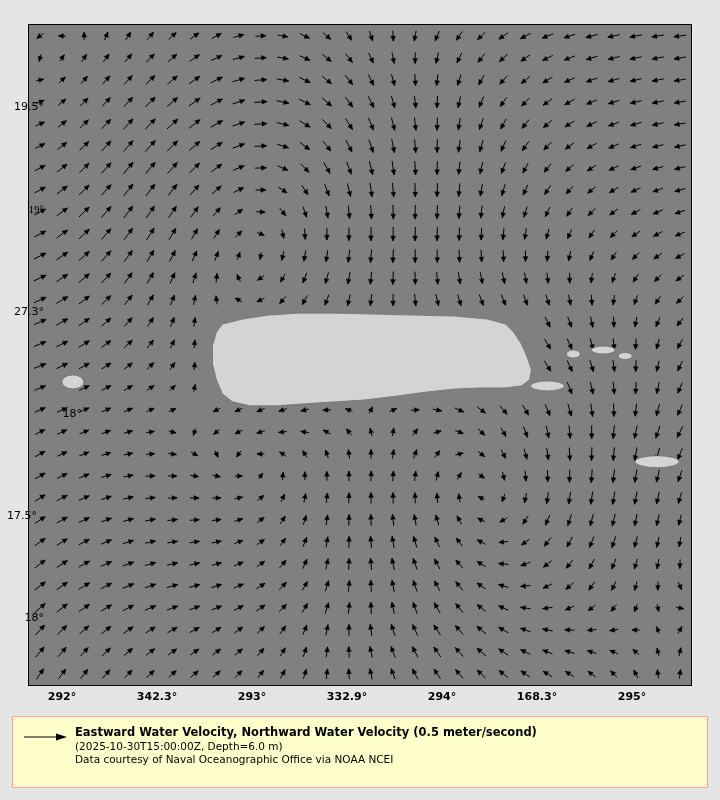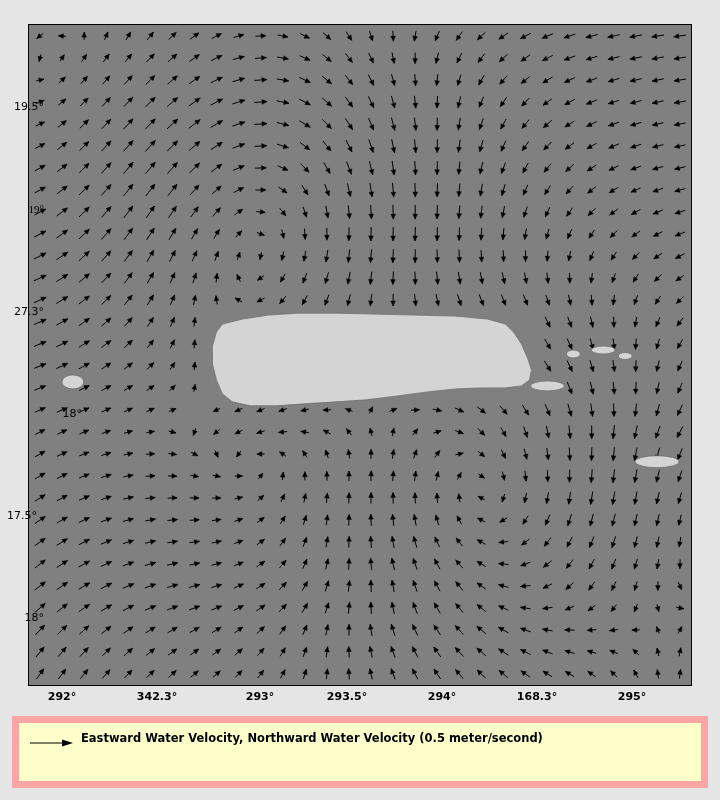--- a/index.html
+++ b/index.html
@@ -55,21 +55,21 @@
     white-space: nowrap;
     font-weight: bold;
   }
   
   #legend {
     position: absolute;
     left: 12px;
     top: 716px;
     width: 696px;
     height: 72px;
-    border: 7px solid #fca5a5;
+    border: 1px solid #fca5a5;
     box-sizing: border-box;
     background: #ffffcc;
   }
   #legend-arrow {
     position: absolute;
     left: 10px;
     top: 14px;
     width: 44px;
     height: 12px;
   }
@@ -1804,29 +1804,31 @@
 
   <div class="ytick-inner" style="left:0px; top:106px;">19.5°</div>
   <div class="ytick-inner" style="left:0px; top:209px;font-family:Liberation Serif, serif;">19°</div>
   <div class="ytick-inner" style="left:0px; top:311px;">27.3°</div>
   <div class="ytick-inner" style="left:6px; top:413px;padding-left:32px;">18°</div>
   <div class="ytick-inner" style="left:0px; top:515px;text-align:center;">17.5°</div>
   <div class="ytick-inner" style="left:0px; top:617px;">18°</div>
 
   <div class="xtick" style="left:62px;">292°</div>
   <div class="xtick" style="left:157px;">342.3°</div>
-  <div class="xtick" style="left:252px;margin-left:8px;">293°</div>
-  <div class="xtick" style="left:347px;">293.5°</div>
+  <div class="xtick" style="left:252px;">293°</div>
+  <div class="xtick" style="left:347px;">332.9°</div>
   <div class="xtick" style="left:442px;">294°</div>
   <div class="xtick" style="left:537px;">168.3°</div>
   <div class="xtick" style="left:632px;">295°</div>
 
   <div id="legend">
     <svg id="legend-arrow" viewBox="0 0 44 12">
       <line x1="1" y1="6" x2="36" y2="6" stroke="#000" stroke-width="1.2"></line>
       <polygon points="44,6 33,2.6 33,9.4" fill="#000"></polygon>
     </svg>
     <div id="legend-text">
       <div class="legend-title">Eastward Water Velocity, Northward Water Velocity (0.5 meter/second)</div>
+      <div class="legend-line">(2025-10-30T15:00:00Z, Depth=6.0 m)</div>
+      <div class="legend-line">Data courtesy of Naval Oceanographic Office via NOAA NCEI</div>
     </div>
   </div>
 
 </div>
 
 </body></html>

